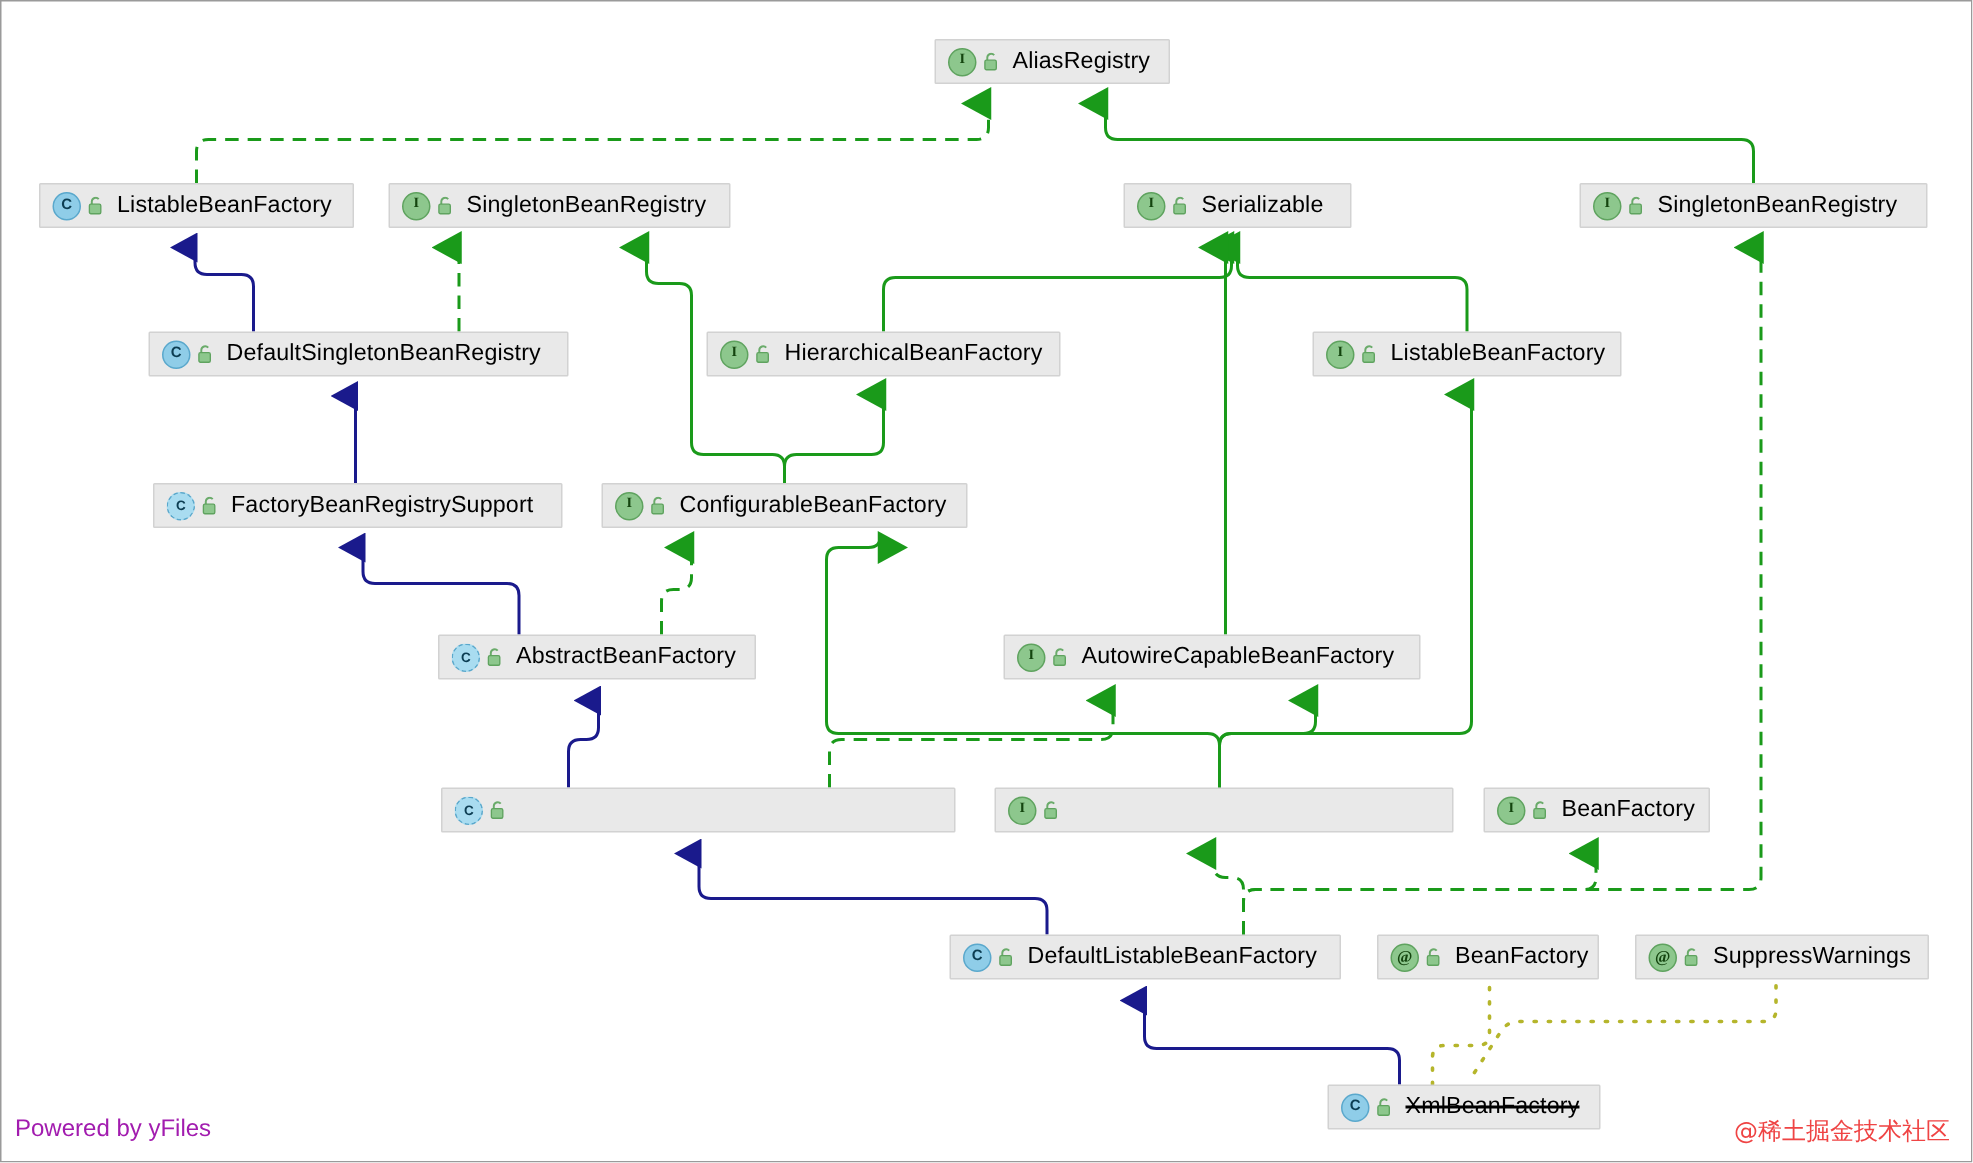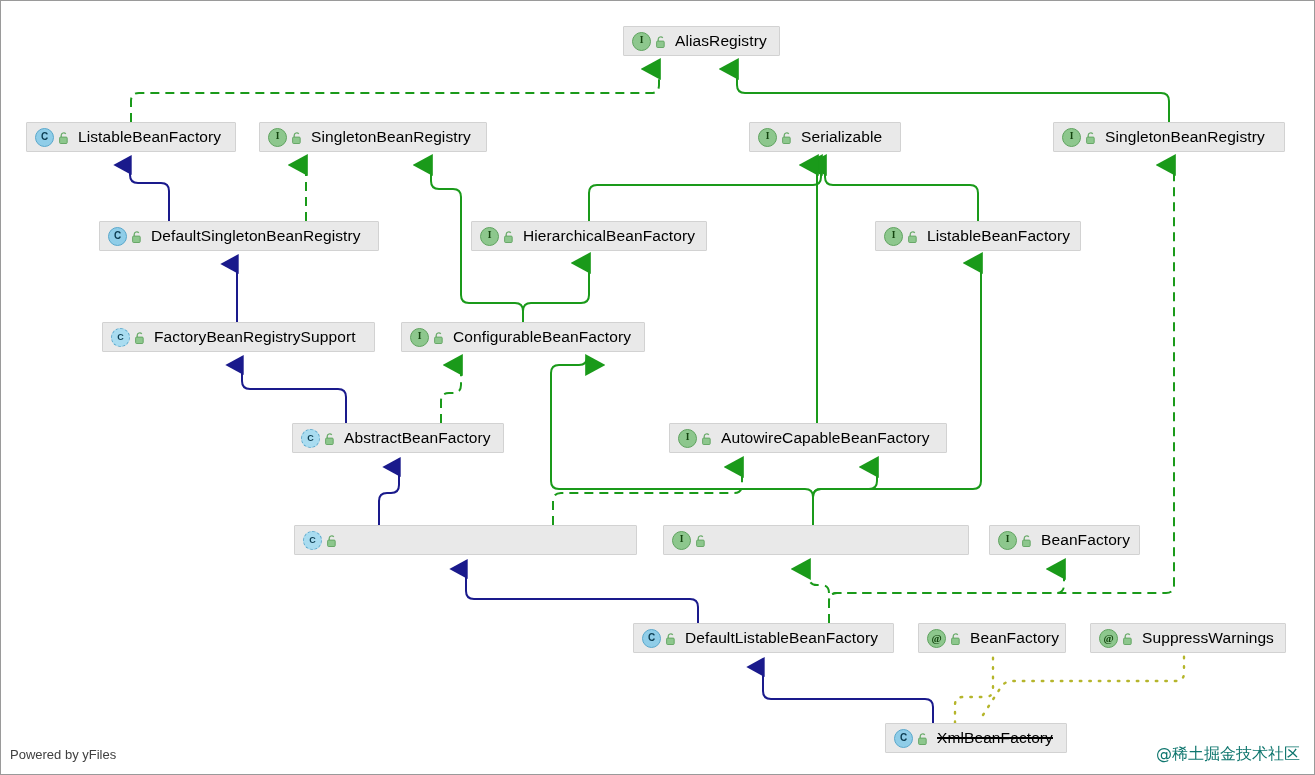--- a/index.html
+++ b/index.html
@@ -88,29 +88,29 @@
   .lock-icon {
     width: 12px;
     height: 13px;
     margin-left: 4px;
     flex: 0 0 auto;
   }
   .watermark-left {
     position: absolute;
     left: 9px;
     bottom: 12px;
-    font-size: 13px;
-    color: #404040;
+    font-size: 16px;
+    color: #a21caf;
   }
   .watermark-right {
     position: absolute;
     right: 14px;
     bottom: 9px;
     font-size: 16px;
-    color: #0f766e;
+    color: #ef4444;
     font-family: "DejaVu Sans", sans-serif;
   }
 </style>
 </head>
 <body>
 
 <div id="canvas">
 
   <svg id="edge-layer" width="1315" height="775" viewBox="0 0 1315 775">
     <defs>

